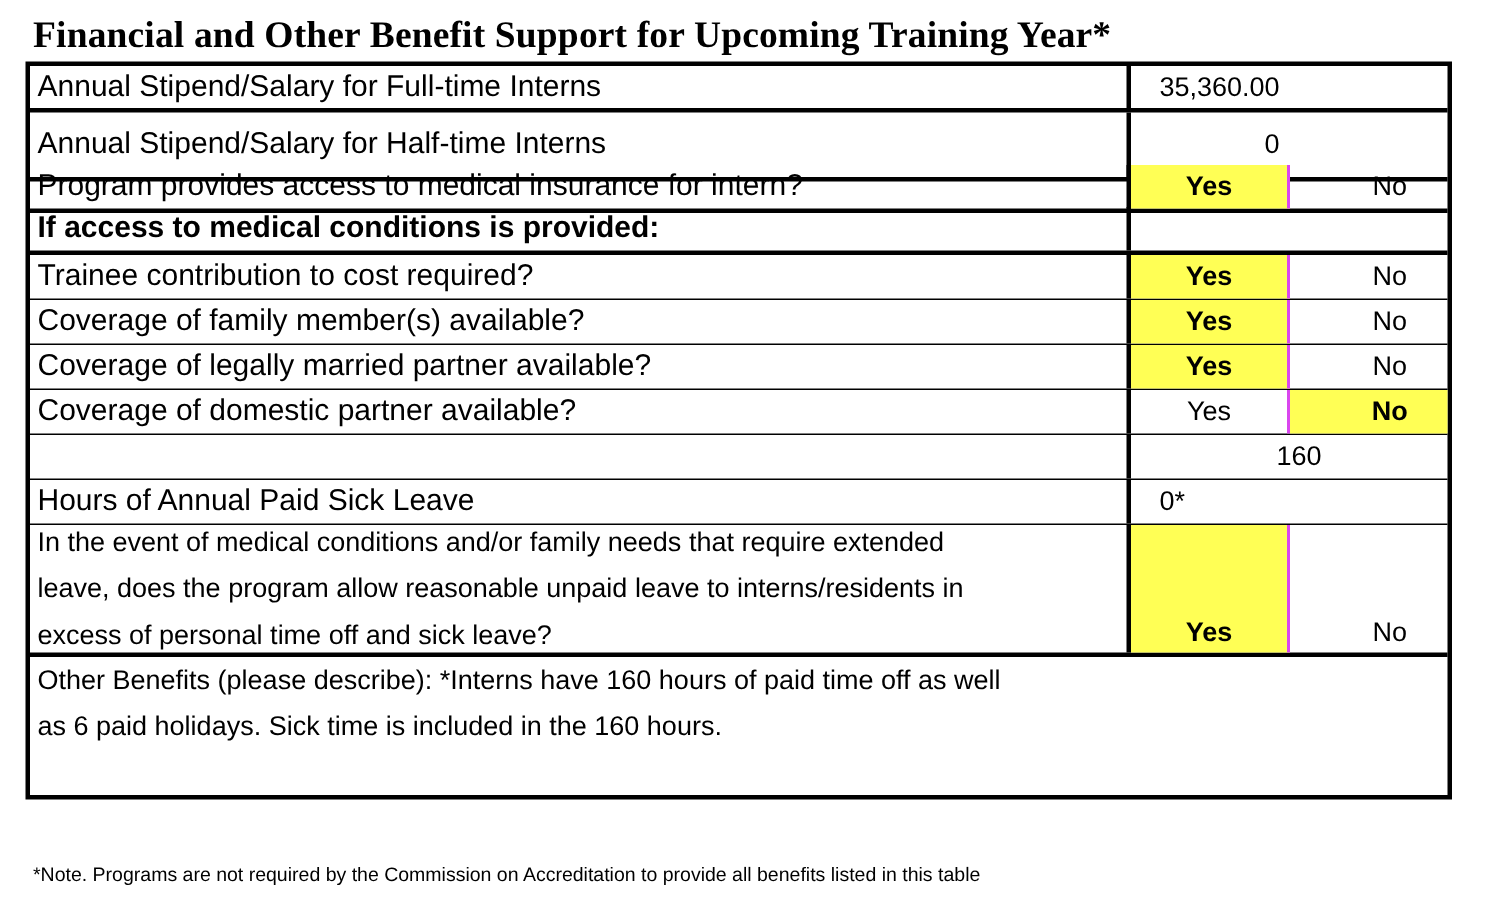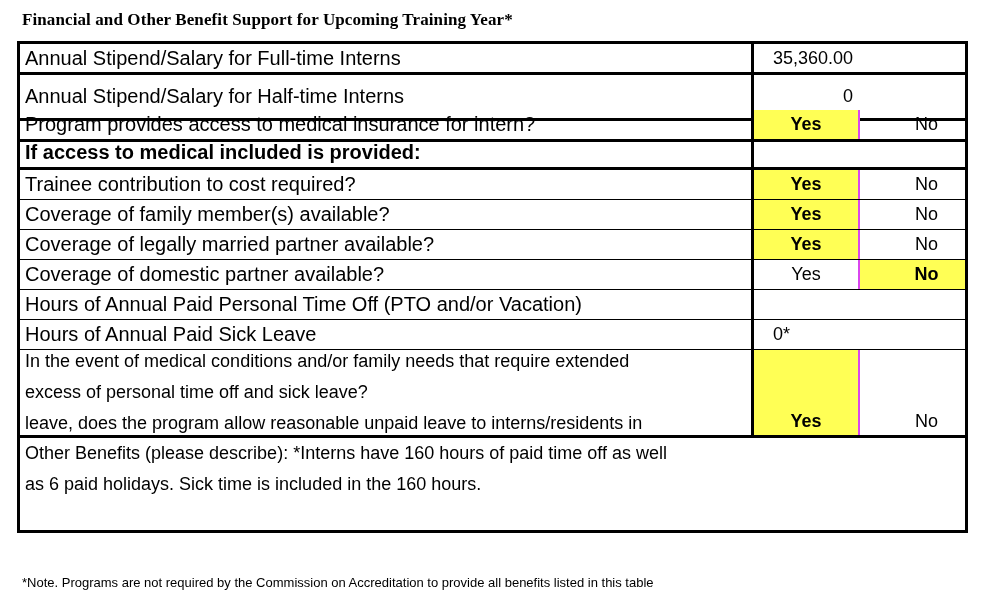--- a/index.html
+++ b/index.html
@@ -1,19 +1,19 @@
 <!DOCTYPE html>
 <html><head>
 <meta charset="utf-8">
 <style>
   html, body { margin:0; padding:0; background:#ffffff; }
   body { width:1001px; height:611px; position:relative; overflow:hidden;
          font-family:"Liberation Sans", sans-serif; color:#000; }
   .title { position:absolute; left:22px; top:10px; font-family:"Liberation Serif", serif;
-           font-weight:bold; font-size:17px; white-space:nowrap; letter-spacing:0.1px; }
+           font-weight:bold; font-size:25px; white-space:nowrap; letter-spacing:0.1px; }
   .tbl { position:absolute; left:17px; top:41px; width:951px; height:492px;
          border:3px solid #000; box-sizing:border-box; }
   .row { position:absolute; left:0; right:0; box-sizing:border-box; border-bottom:1px solid #000; }
   .row.thick { border-bottom:3px solid #000; }
   .lbl { position:absolute; left:5px; top:0; bottom:0; display:flex; align-items:center;
          font-size:20px; white-space:nowrap; }
   .lbl.bold { font-weight:bold; }
   .vsep { position:absolute; top:0; bottom:0; left:731px; width:3px; background:#000; }
   .cell { position:absolute; top:0; bottom:0; display:flex; align-items:center; justify-content:center;
           font-size:18px; box-sizing:border-box; }
@@ -44,21 +44,21 @@
   </div>
 
   <div class="row thick" style="top:66px;height:32px;">
     <div class="lbl">Program provides access to medical insurance for intern?</div>
     <div class="vsep"></div>
     <div class="cell yes hl">Yes</div>
     <div class="cell no">No</div>
   </div>
 
   <div class="row thick" style="top:94px;height:32px;">
-    <div class="lbl bold">If access to medical included is provided:</div>
+    <div class="lbl bold">If access to medical conditions is provided:</div>
     <div class="vsep"></div>
   </div>
 
   <div class="row" style="top:126px;height:30px;">
     <div class="lbl">Trainee contribution to cost required?</div>
     <div class="vsep"></div>
     <div class="cell yes hl">Yes</div>
     <div class="cell no">No</div>
   </div>
 
@@ -77,35 +77,35 @@
   </div>
 
   <div class="row" style="top:216px;height:30px;">
     <div class="lbl">Coverage of domestic partner available?</div>
     <div class="vsep"></div>
     <div class="cell yes">Yes</div>
     <div class="cell no hl">No</div>
   </div>
 
   <div class="row" style="top:246px;height:30px;">
-    <div class="lbl">Hours of Annual Paid Personal Time Off (PTO and/or Vacation)</div>
     <div class="vsep"></div>
+    <div class="cell val">160</div>
   </div>
 
   <div class="row" style="top:276px;height:30px;">
     <div class="lbl">Hours of Annual Paid Sick Leave</div>
     <div class="vsep"></div>
     <div class="cell val" style="justify-content:flex-start;padding-left:6px;">0*</div>
   </div>
 
   <div class="row thick" style="top:306px;height:88px;">
     <div class="multi">
       <div>In the event of medical conditions and/or family needs that require extended</div>
+      <div>leave, does the program allow reasonable unpaid leave to interns/residents in</div>
       <div>excess of personal time off and sick leave?</div>
-      <div>leave, does the program allow reasonable unpaid leave to interns/residents in</div>
     </div>
     <div class="vsep"></div>
     <div class="cell yes hl" style="align-items:flex-end;padding-bottom:3px;">Yes</div>
     <div class="cell no" style="align-items:flex-end;padding-bottom:3px;">No</div>
   </div>
 
   <div style="position:absolute;left:0;right:0;top:394px;bottom:0;padding-left:20px;">
     <div class="multi" style="top:0;">
       <div>Other Benefits (please describe):  *Interns have 160 hours of paid time off as well</div>
       <div>as 6 paid holidays. Sick time is included in the 160 hours.</div>

